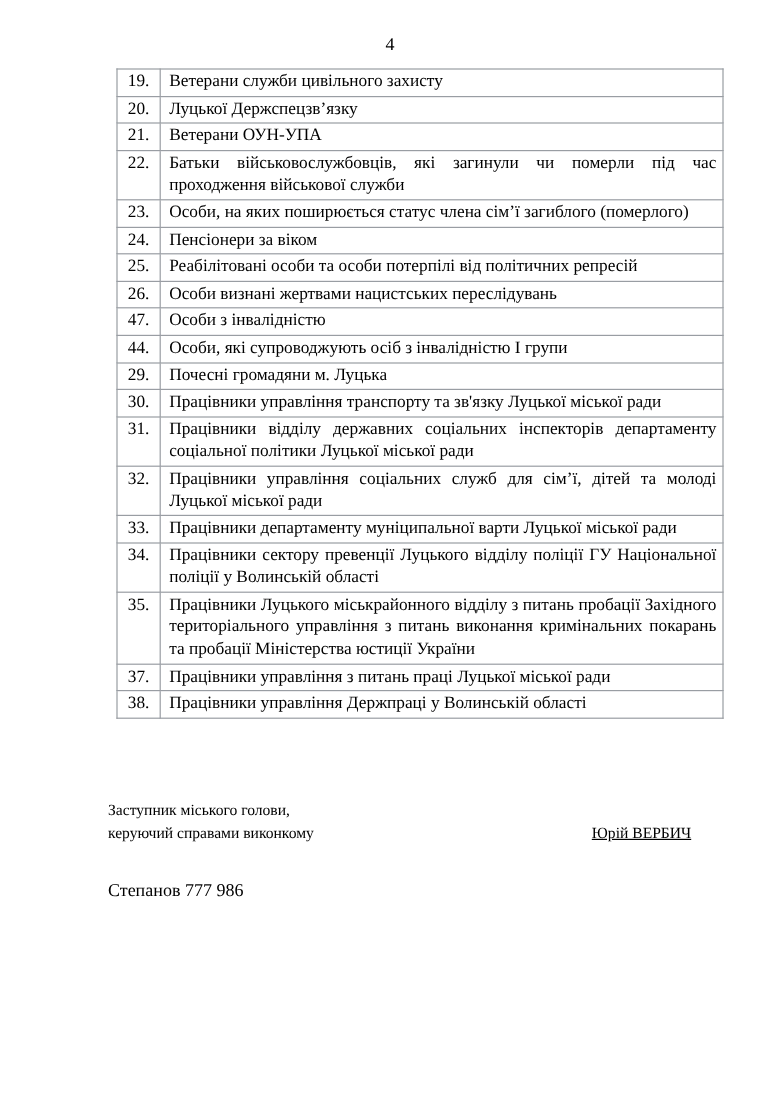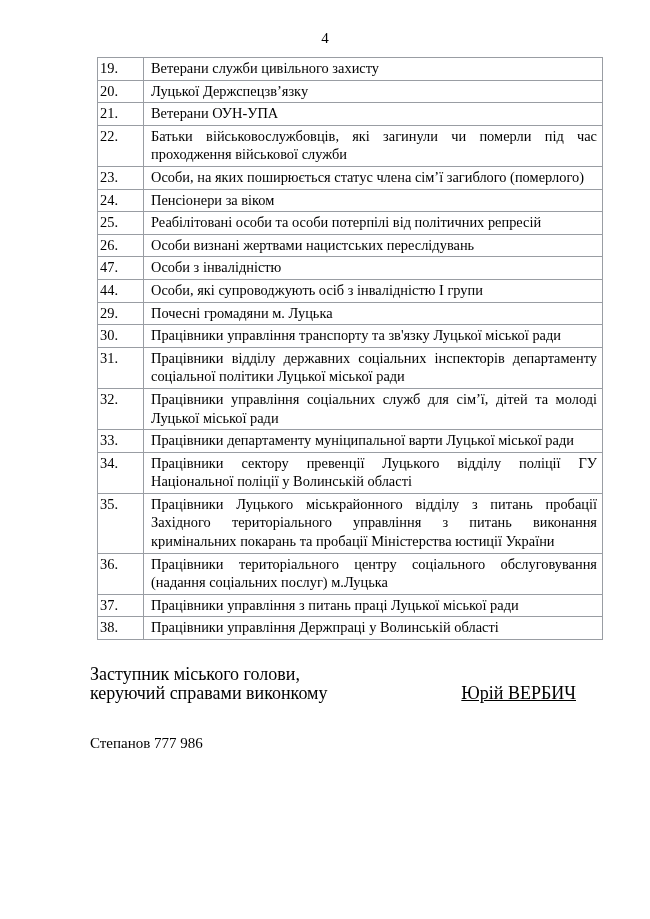--- a/index.html
+++ b/index.html
@@ -46,39 +46,39 @@
   }
   .benefit-table td {
     border: 1px solid #999da3;
     padding: 1px 5px 2px 7px;
     font-size: 14.4px;
     line-height: 18.6px;
     vertical-align: top;
   }
   .benefit-table td.num {
     width: 31px;
-    text-align: left;
+    text-align: center;
     padding-left: 2px;
-    padding-right: 12px;
+    padding-right: 2px;
     white-space: nowrap;
   }
   .benefit-table td.txt {
     text-align: justify;
     text-justify: inter-word;
     hyphens: none;
   }
   
 
   
   .signature-block {
     position: absolute;
     left: 90px;
     top: 665px;
     width: 513px;
-    font-size: 18px;
+    font-size: 13px;
     line-height: 19px;
   }
   .sig-row {
     display: flex;
     align-items: flex-start;
     justify-content: space-between;
   }
   .sig-title {
     white-space: pre-line;
   }
@@ -167,24 +167,20 @@
           <td class="num">33.</td>
           <td class="txt">Працівники департаменту муніципальної варти Луцької міської ради</td>
         </tr>
         <tr>
           <td class="num">34.</td>
           <td class="txt">Працівники сектору превенції Луцького відділу поліції ГУ Національної поліції у Волинській області</td>
         </tr>
         <tr>
           <td class="num">35.</td>
           <td class="txt">Працівники Луцького міськрайонного відділу з питань пробації Західного територіального управління з питань виконання кримінальних покарань та пробації Міністерства юстиції України</td>
-        </tr>
-        <tr>
-          <td class="num">36.</td>
-          <td class="txt">Працівники територіального центру соціального обслуговування (надання соціальних послуг) м.Луцька</td>
         </tr>
         <tr>
           <td class="num">37.</td>
           <td class="txt">Працівники управління з питань праці Луцької міської ради</td>
         </tr>
         <tr>
           <td class="num">38.</td>
           <td class="txt">Працівники управління Держпраці у Волинській області</td>
         </tr>
       </tbody>

